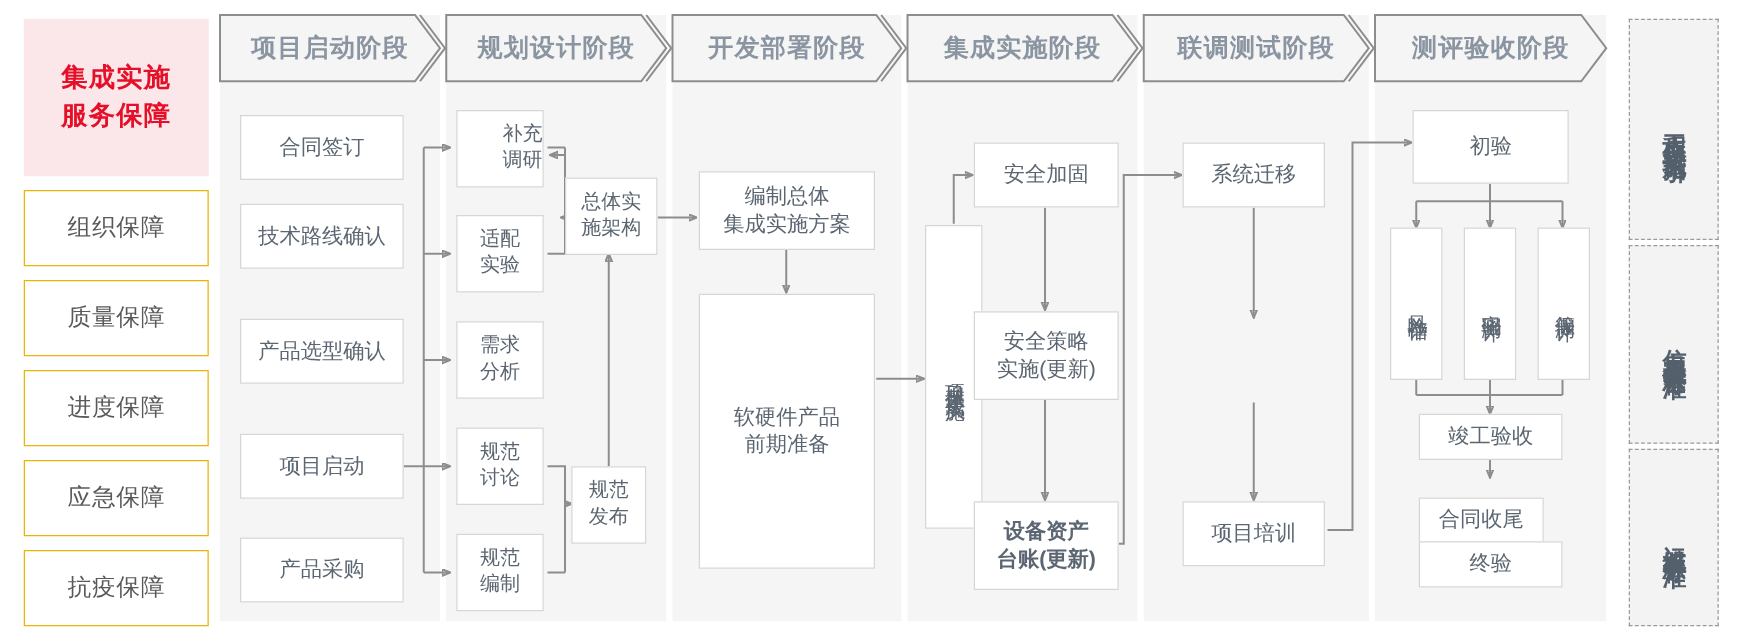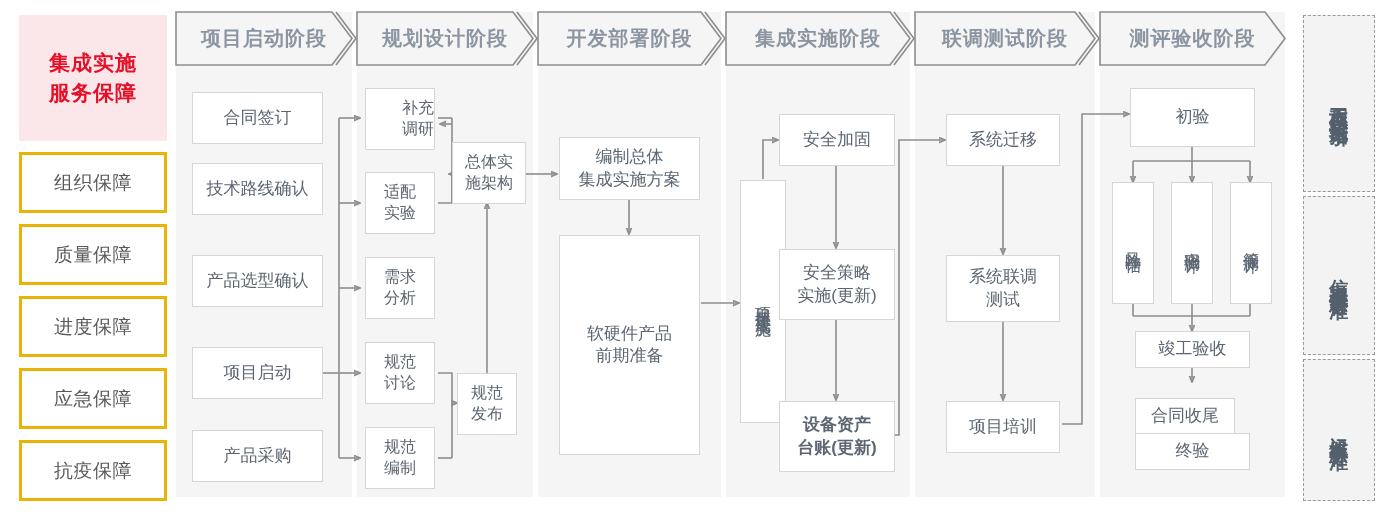--- a/index.html
+++ b/index.html
@@ -10,21 +10,21 @@
   }
   #stage{position:absolute;left:0;top:0;width:1391px;height:515px;}
 
   
   .band{position:absolute;top:12px;height:485px;background:#f5f5f5;}
 
   
   .redbox{
     position:absolute;box-sizing:border-box;
     display:flex;align-items:center;justify-content:center;text-align:center;
-    background:#ffffff;border:3px solid #eab308;
+    background:#ffffff;border:1px solid #eab308;
     font-size:19px;color:#595959;line-height:1.25;letter-spacing:.5px;
   }
   .redbox.head{
     background:#fbe6e9;border:none;color:#e60f28;font-weight:bold;
     font-size:21px;line-height:1.45;letter-spacing:1px;
   }
 
   
   .chev{position:absolute;top:12px;height:53px;background:#e9e9e9;
         display:flex;align-items:center;justify-content:center;}
@@ -250,26 +250,20 @@
       </div>
   </div>
   <div class="node" style="left:779px;top:401px;width:116px;height:71px;font-weight:bold;">
     <div>
         <div>设备资产</div>
          <div>台账(更新)</div>
       </div>
   </div>
 
   <div class="node" style="left:946px;top:114px;width:114px;height:52px;">系统迁移</div>
-  <div class="node" style="left:946px;top:255px;width:114px;height:67px;">
-    <div>
-        <div>系统联调</div>
-         <div>测试</div>
-      </div>
-  </div>
   <div class="node" style="left:946px;top:401px;width:114px;height:52px;text-align:center;">项目培训</div>
 
   <div class="node" style="left:1130px;top:88px;width:125px;height:59px;">初验</div>
   <div class="node sm vert" style="left:1112px;top:182px;width:42px;height:122px;">风险评估</div>
   <div class="node sm vert" style="left:1171px;top:182px;width:42px;height:122px;">密码测评</div>
   <div class="node sm vert" style="left:1230px;top:182px;width:42px;height:122px;">等保测评</div>
   <div class="node" style="left:1135px;top:331px;width:115px;height:37px;">竣工验收</div>
   <div class="node" style="left:1135px;top:398px;width:100px;height:37px;">合同收尾</div>
   <div class="node" style="left:1135px;top:433px;width:115px;height:37px;">终验</div>
 

